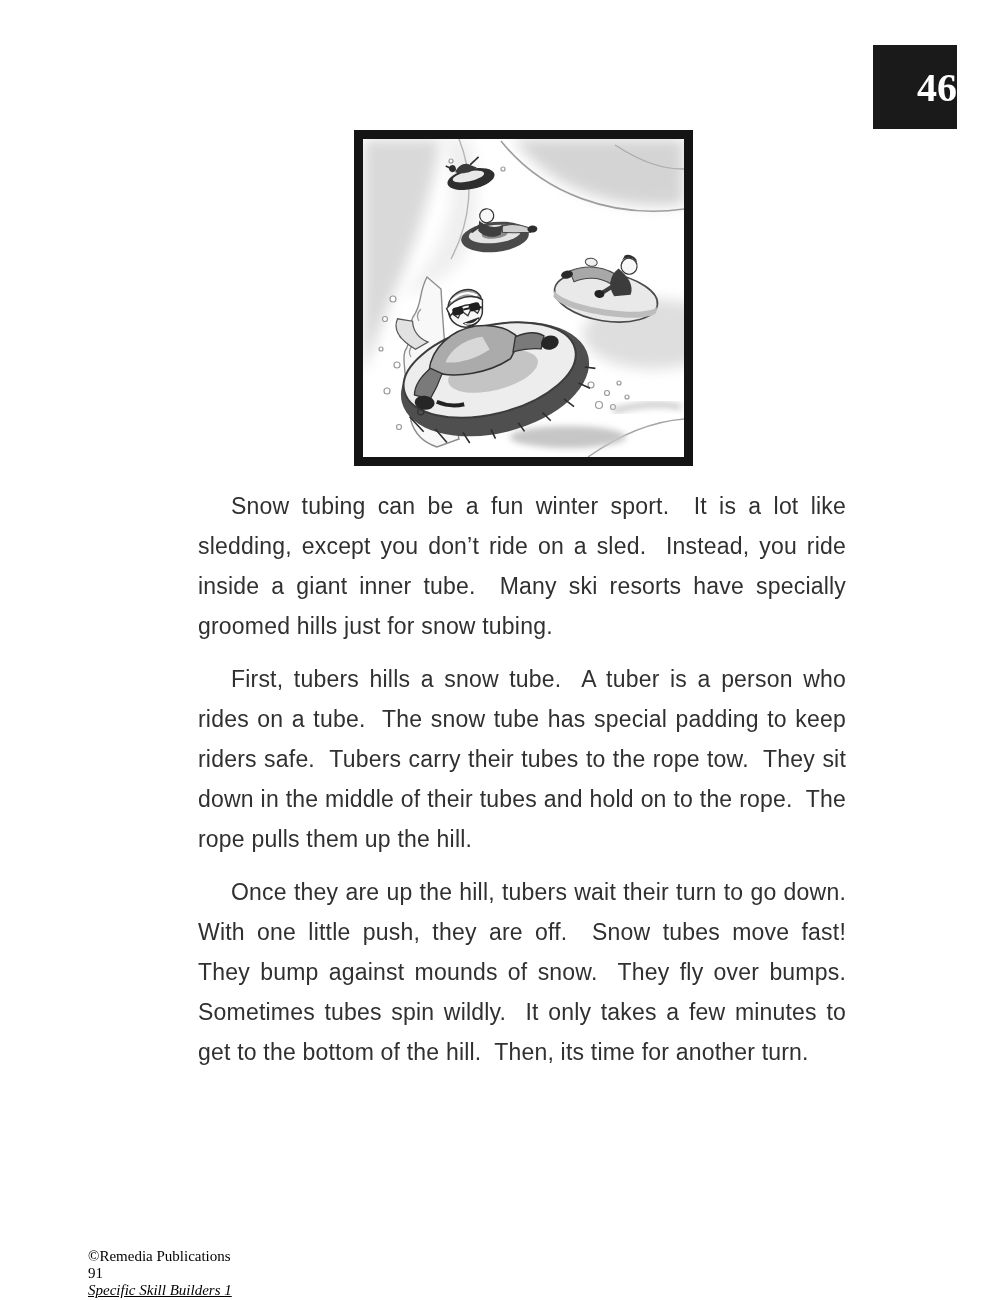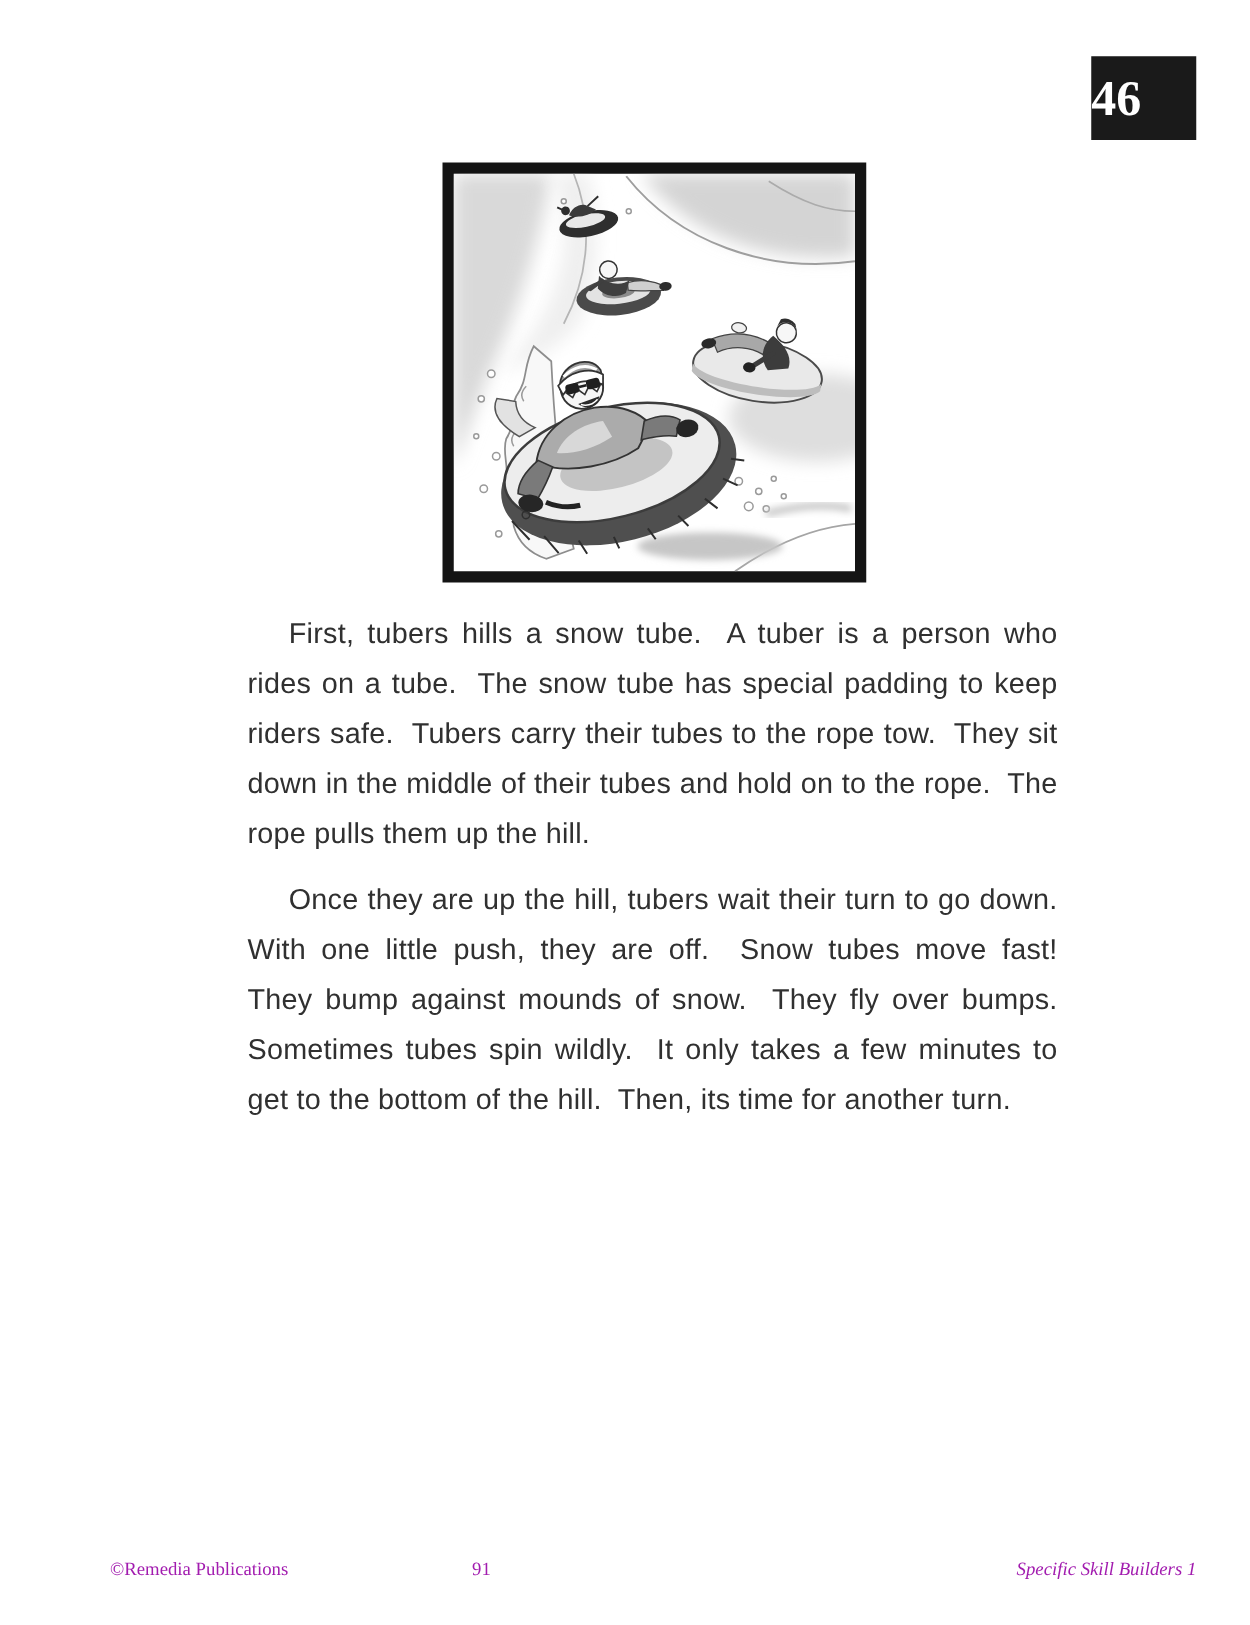--- a/index.html
+++ b/index.html
@@ -1,43 +1,43 @@
 <!DOCTYPE html>
 <html><head>
 <meta charset="utf-8">
 <style>
   html,body{margin:0;padding:0;background:#ffffff;}
   .page{
     position:relative;width:1000px;height:1300px;background:#ffffff;
     font-family:"Liberation Sans",sans-serif;overflow:hidden;
   }
   .lesson-badge{
-    position:absolute;left:873px;top:45px;width:84px;height:67px;
-    background:#1a1a1a;display:flex;align-items:center;justify-content:flex-start;
+    position:absolute;left:873px;top:45px;width:84px;height:84px;
+    background:#1a1a1a;display:flex;align-items:center;justify-content:flex-end;
   }
   .lesson-badge span{
     font-family:"Liberation Serif",serif;font-weight:bold;font-size:40px;color:#ffffff;
   }
   .illustration-frame{
     position:absolute;left:354px;top:130px;width:339px;height:336px;
     border:9px solid #141414;box-sizing:border-box;background:#ffffff;
   }
   .illustration-frame svg{display:block;width:100%;height:100%;}
   .content{position:absolute;left:198px;top:486px;width:648px;}
   .para{
     margin:0 0 13px 0;font-size:23px;line-height:40px;color:#303030;
     text-align:justify;text-indent:33px;letter-spacing:0.2px;white-space:pre-wrap;
   }
   .footer{
     position:absolute;left:88px;right:43px;top:1248px;display:flex;
-    font-family:"Liberation Serif",serif;font-size:15px;color:#a21caf;
+    font-family:"Liberation Serif",serif;font-size:15px;color:#000000;flex-direction:column;
   }
   .footer .f-left{flex:1;text-align:left;}
   .footer .f-center{flex:1;text-align:left;}
-  .footer .f-right{flex:1;text-align:right;font-style:italic;}
+  .footer .f-right{flex:1;font-style:italic;text-decoration:underline;}
 </style>
 </head>
 <body>
 
 <div class="page">
 
   <div class="lesson-badge">
     <span>46</span>
   </div>
 
@@ -148,20 +148,21 @@
           <rect x="2" y="-49" width="11" height="8" rx="3" fill="#1f1f1f"></rect>
           <path d="M-4,-45 L2,-45" stroke="#1f1f1f" stroke-width="2"></path>
           <path d="M-8,-32 C-2,-25 6,-26 10,-34 Z" fill="#2a2a2a"></path>
           <path d="M-6,-31 C0,-28 4,-29 8,-32" stroke="#ffffff" stroke-width="1.2" fill="none"></path>
         </g>
       </g>
     </svg>
   </div>
 
   <div class="content">
+    <p class="para">Snow tubing can be a fun winter sport.  It is a lot like sledding, except you don’t ride on a sled.  Instead, you ride inside a giant inner tube.  Many ski resorts have specially groomed hills just for snow tubing.</p>
     <p class="para">First, tubers hills a snow tube.  A tuber is a person who rides on a tube.  The snow tube has special padding to keep riders safe.  Tubers carry their tubes to the rope tow.  They sit down in the middle of their tubes and hold on to the rope.  The rope pulls them up the hill.</p>
     <p class="para">Once they are up the hill, tubers wait their turn to go down.  With one little push, they are off.  Snow tubes move fast!  They bump against mounds of snow.  They fly over bumps.  Sometimes tubes spin wildly.  It only takes a few minutes to get to the bottom of the hill.  Then, its time for another turn.</p>
   </div>
 
   <div class="footer">
     <span class="f-left">©Remedia Publications</span>
     <span class="f-center">91</span>
     <span class="f-right">Specific Skill Builders 1</span>
   </div>
 

